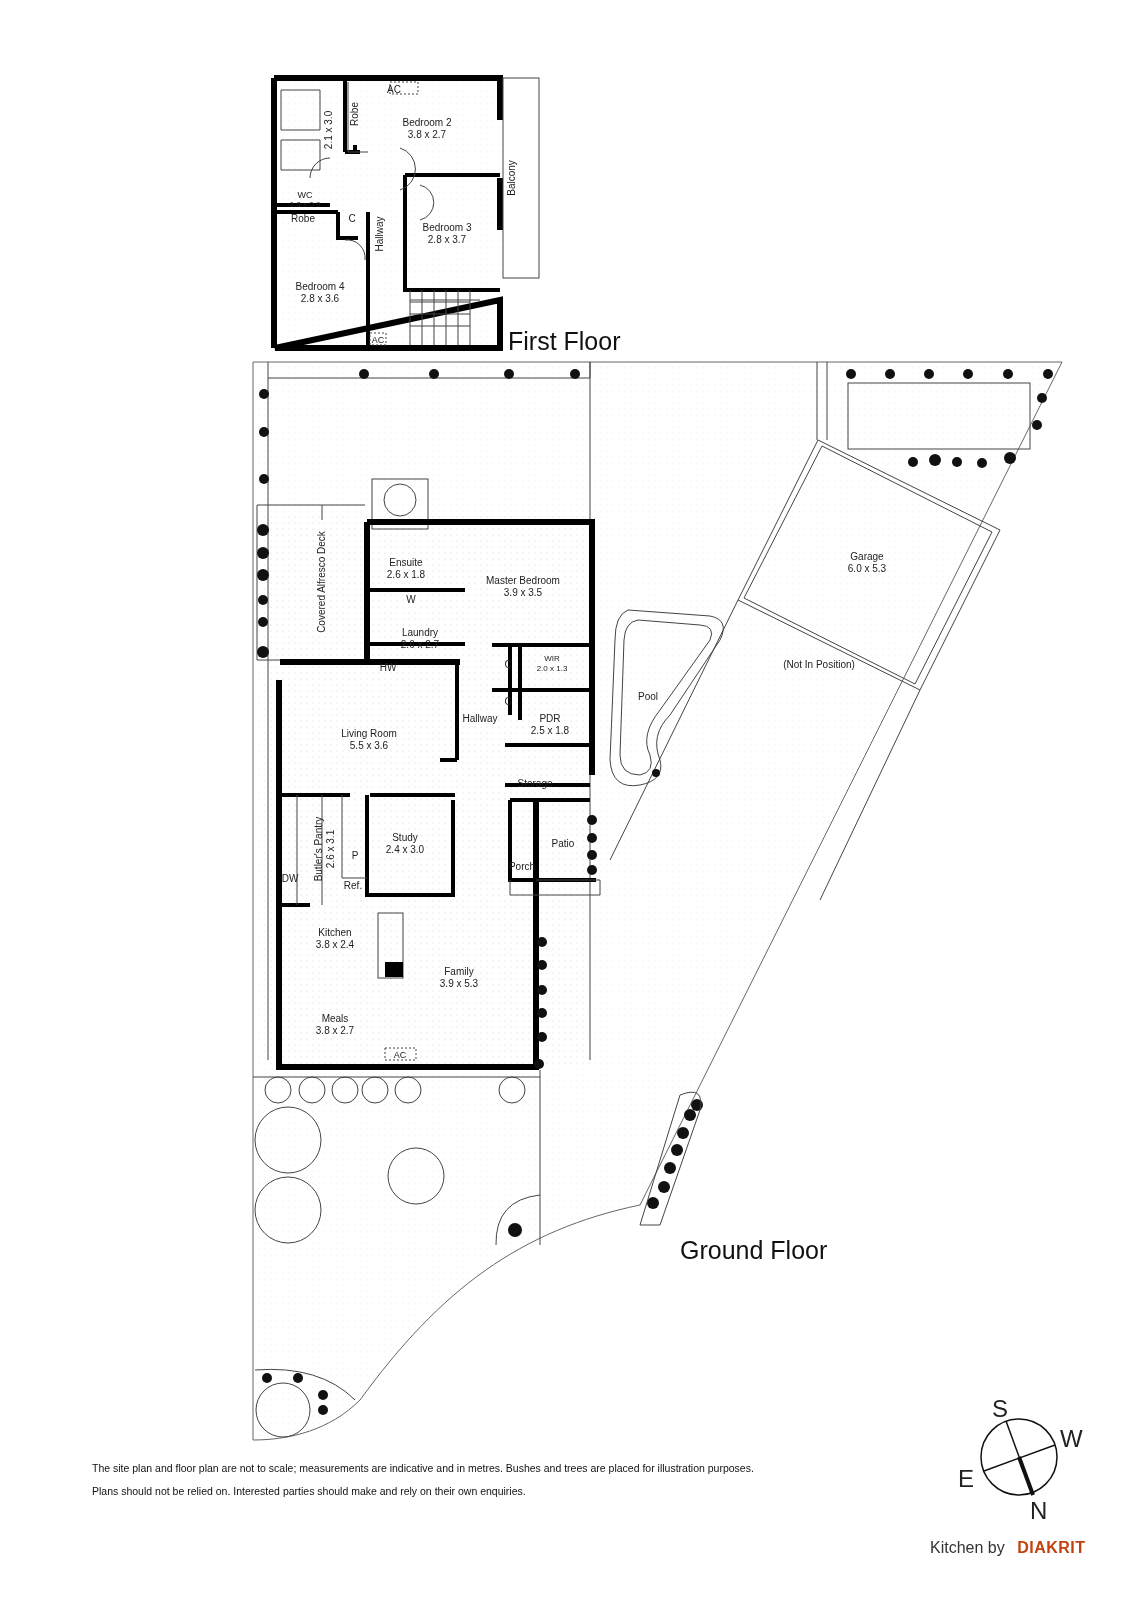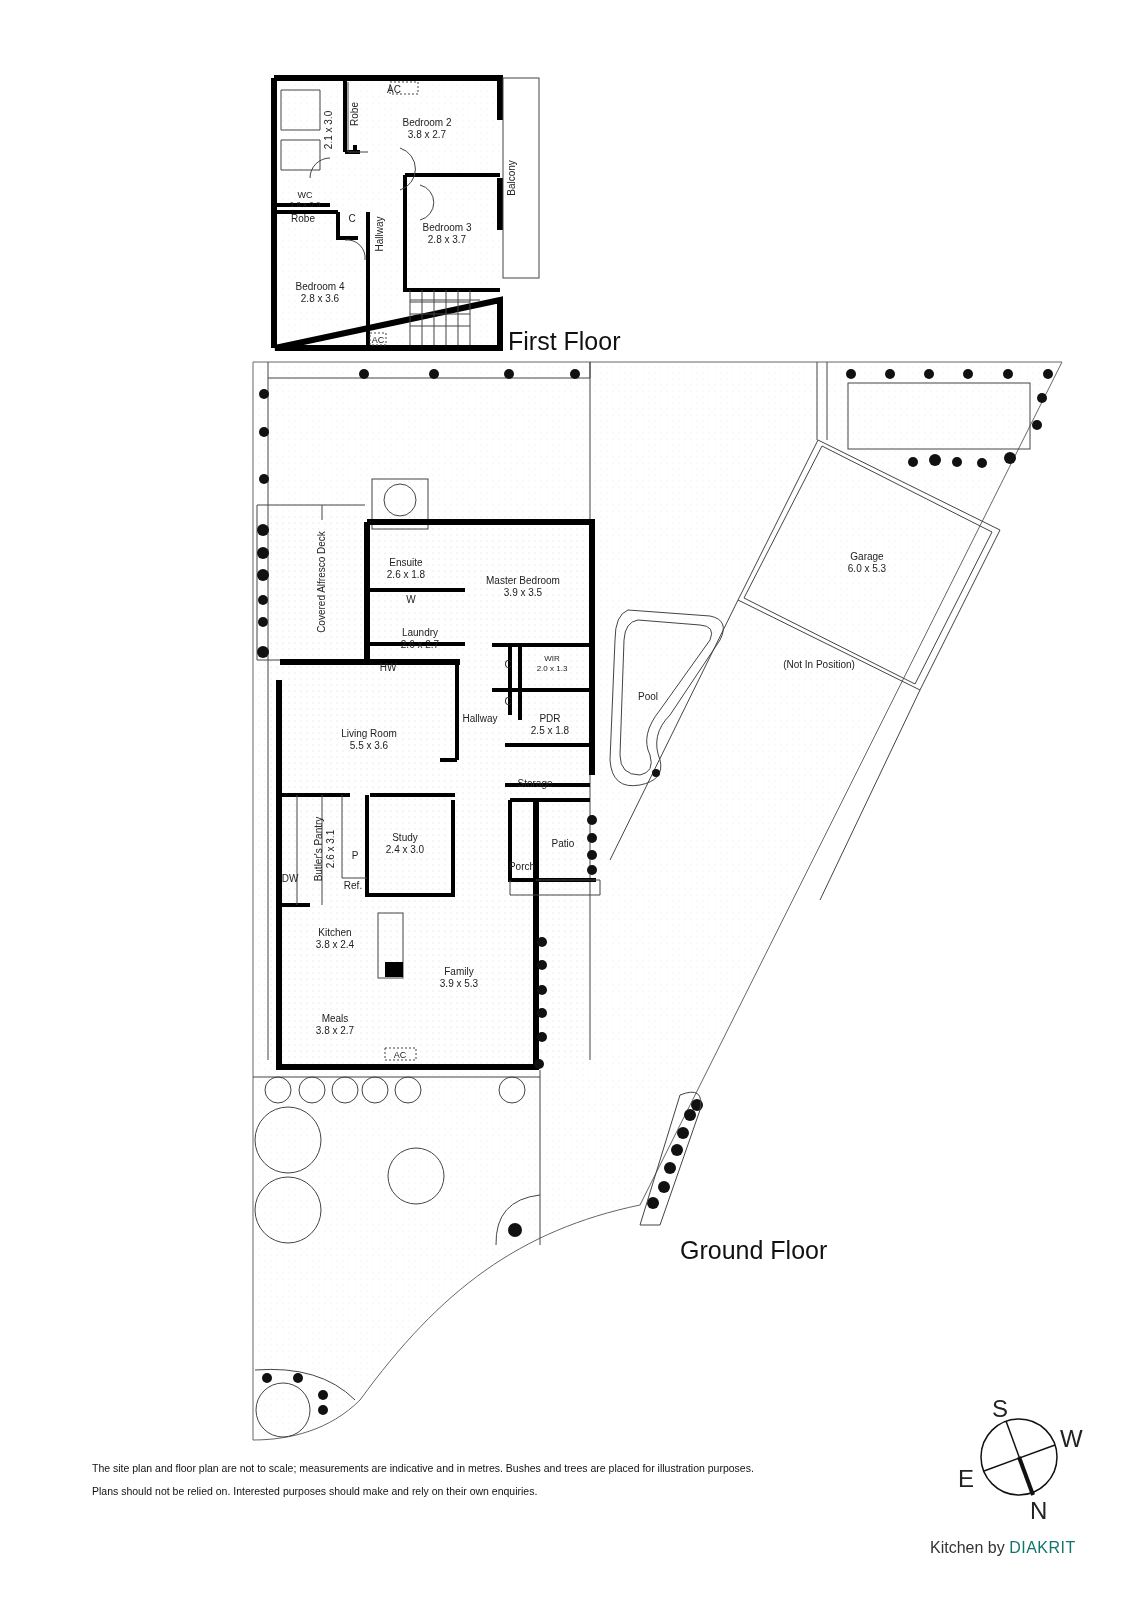--- a/index.html
+++ b/index.html
@@ -3,21 +3,21 @@
 <meta charset="utf-8">
 <style>
   html,body{margin:0;padding:0;background:#fff;}
   body{width:1131px;height:1600px;position:relative;overflow:hidden;font-family:"Liberation Sans",sans-serif;color:#222;}
   svg{position:absolute;left:0;top:0;}
   .lbl{font-family:"Liberation Sans",sans-serif;fill:#222;}
   .rm{font-size:10px;text-anchor:middle;}
   .big{font-size:25px;fill:#111;}
   .disc{position:absolute;left:86px;font-size:10.5px;color:#111;margin-left:6px;}
   .credit{position:absolute;left:930px;top:1539px;font-size:16px;color:#333;}
-  .credit b{font-weight:normal;color:#0f766e;letter-spacing:.5px;}
+  .credit b{font-weight:bold;color:#c2410c;letter-spacing:.5px;margin-left:8px;}
   .wall{fill:#000;}
   .thin{fill:none;stroke:#444;stroke-width:1;}
   .wallS{fill:none;stroke:#000;stroke-width:6;}
   .wallM{fill:none;stroke:#000;stroke-width:4;}
   .bush{fill:#111;}
 </style>
 </head>
 <body>
 
 <svg width="1131" height="1600" viewBox="0 0 1131 1600">
@@ -223,17 +223,17 @@
     <line x1="1019" y1="1457" x2="1033" y2="1495" stroke="#111" stroke-width="4"></line>
     <line x1="984" y1="1471" x2="1055" y2="1445" stroke="#111" stroke-width="1.5"></line>
     <text class="lbl" x="992" y="1417" style="font-size:24px">S</text>
     <text class="lbl" x="1060" y="1447" style="font-size:24px">W</text>
     <text class="lbl" x="958" y="1487" style="font-size:24px">E</text>
     <text class="lbl" x="1030" y="1519" style="font-size:24px">N</text>
   </g>
 </svg>
 
 <div class="disc" style="top:1462px">The site plan and floor plan are not to scale; measurements are indicative and in metres. Bushes and trees are placed for illustration purposes.</div>
-<div class="disc" style="top:1485px">Plans should not be relied on. Interested purposes should make and rely on their own enquiries.</div>
+<div class="disc" style="top:1485px">Plans should not be relied on. Interested parties should make and rely on their own enquiries.</div>
 <div class="credit">
   <span>Kitchen by</span>
   <b>DIAKRIT</b>
 </div>
 
 </body></html>

